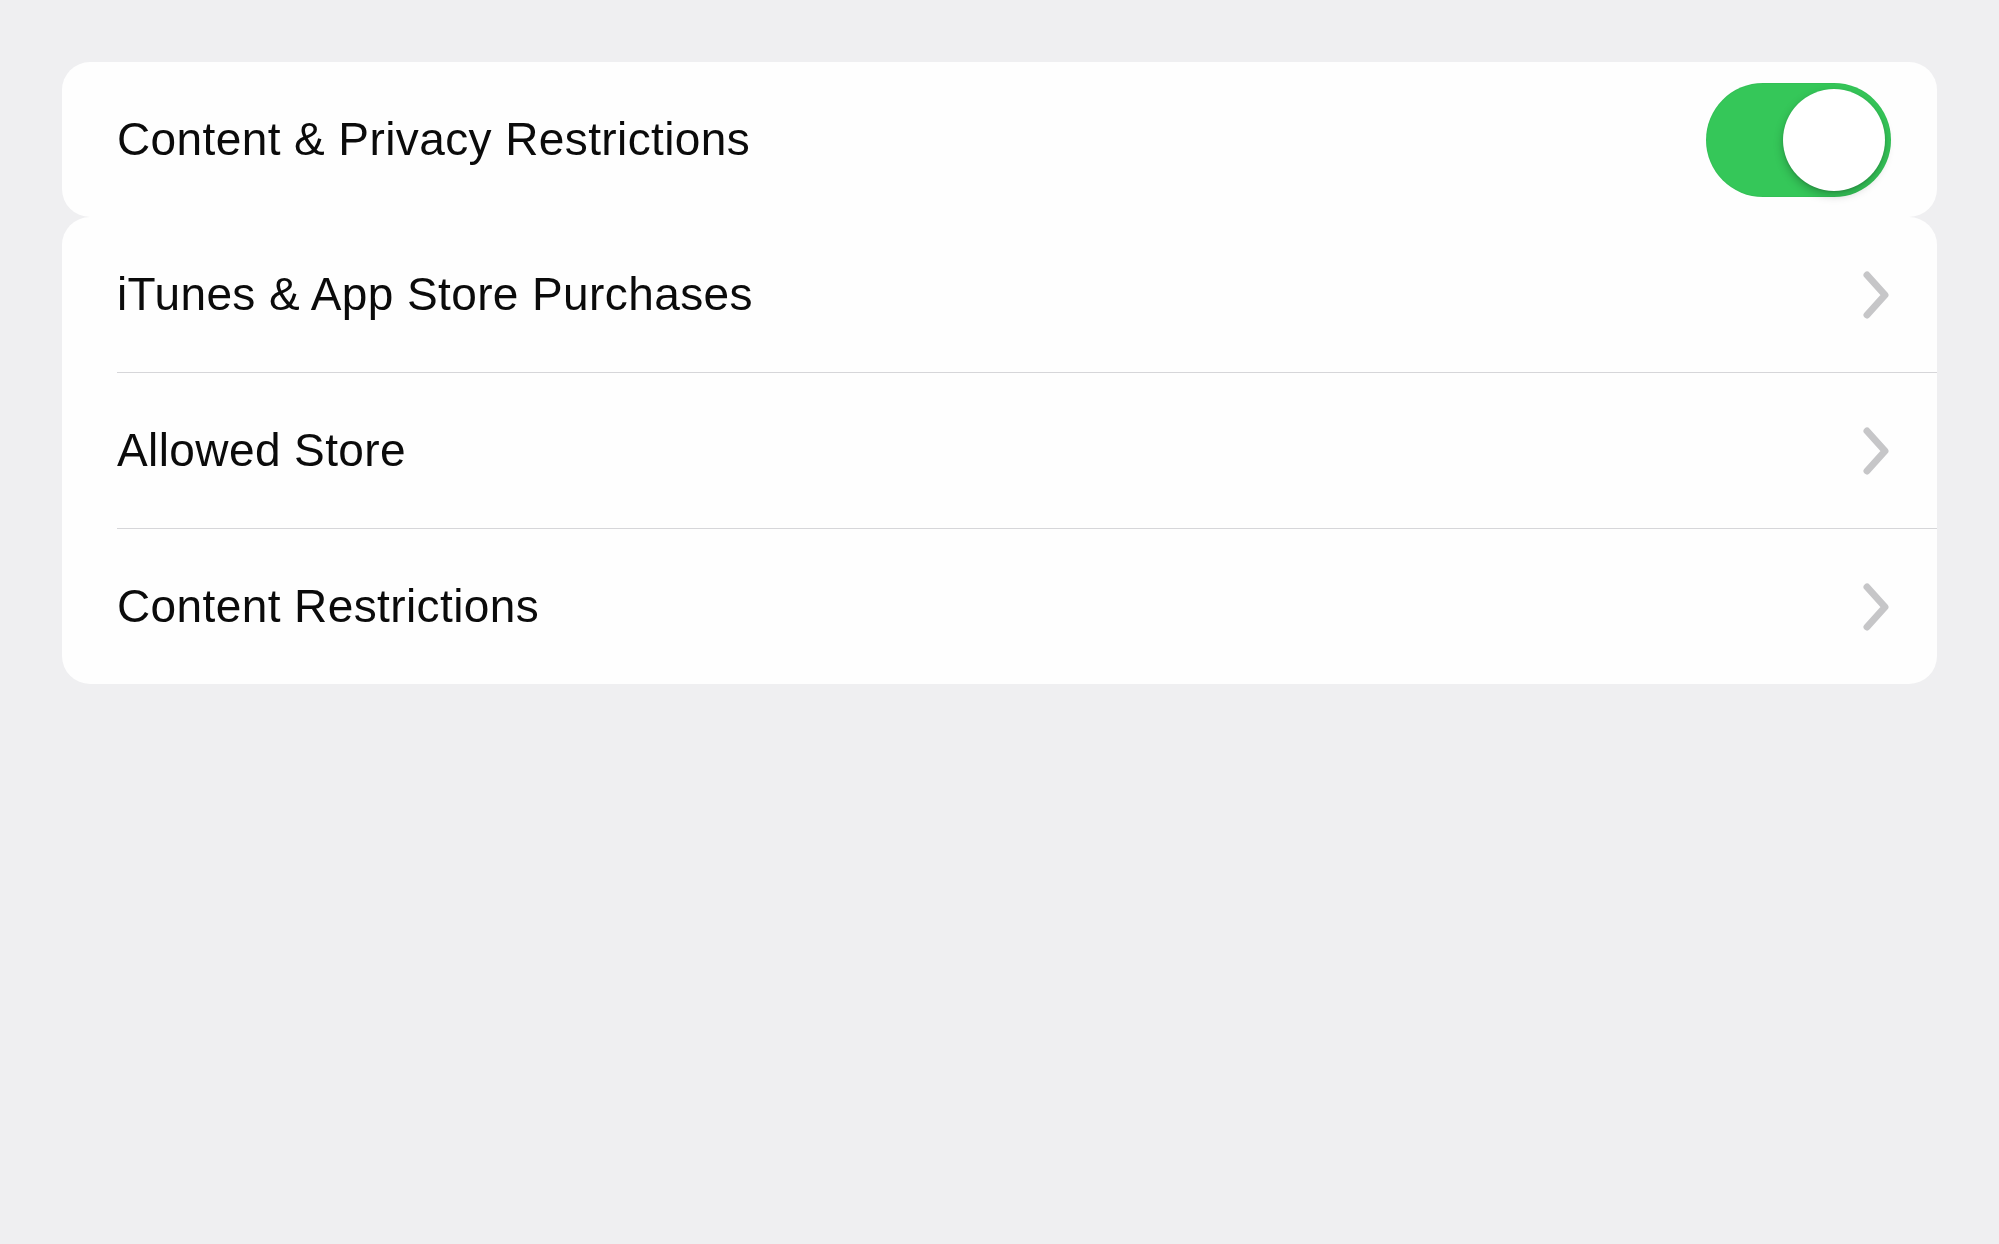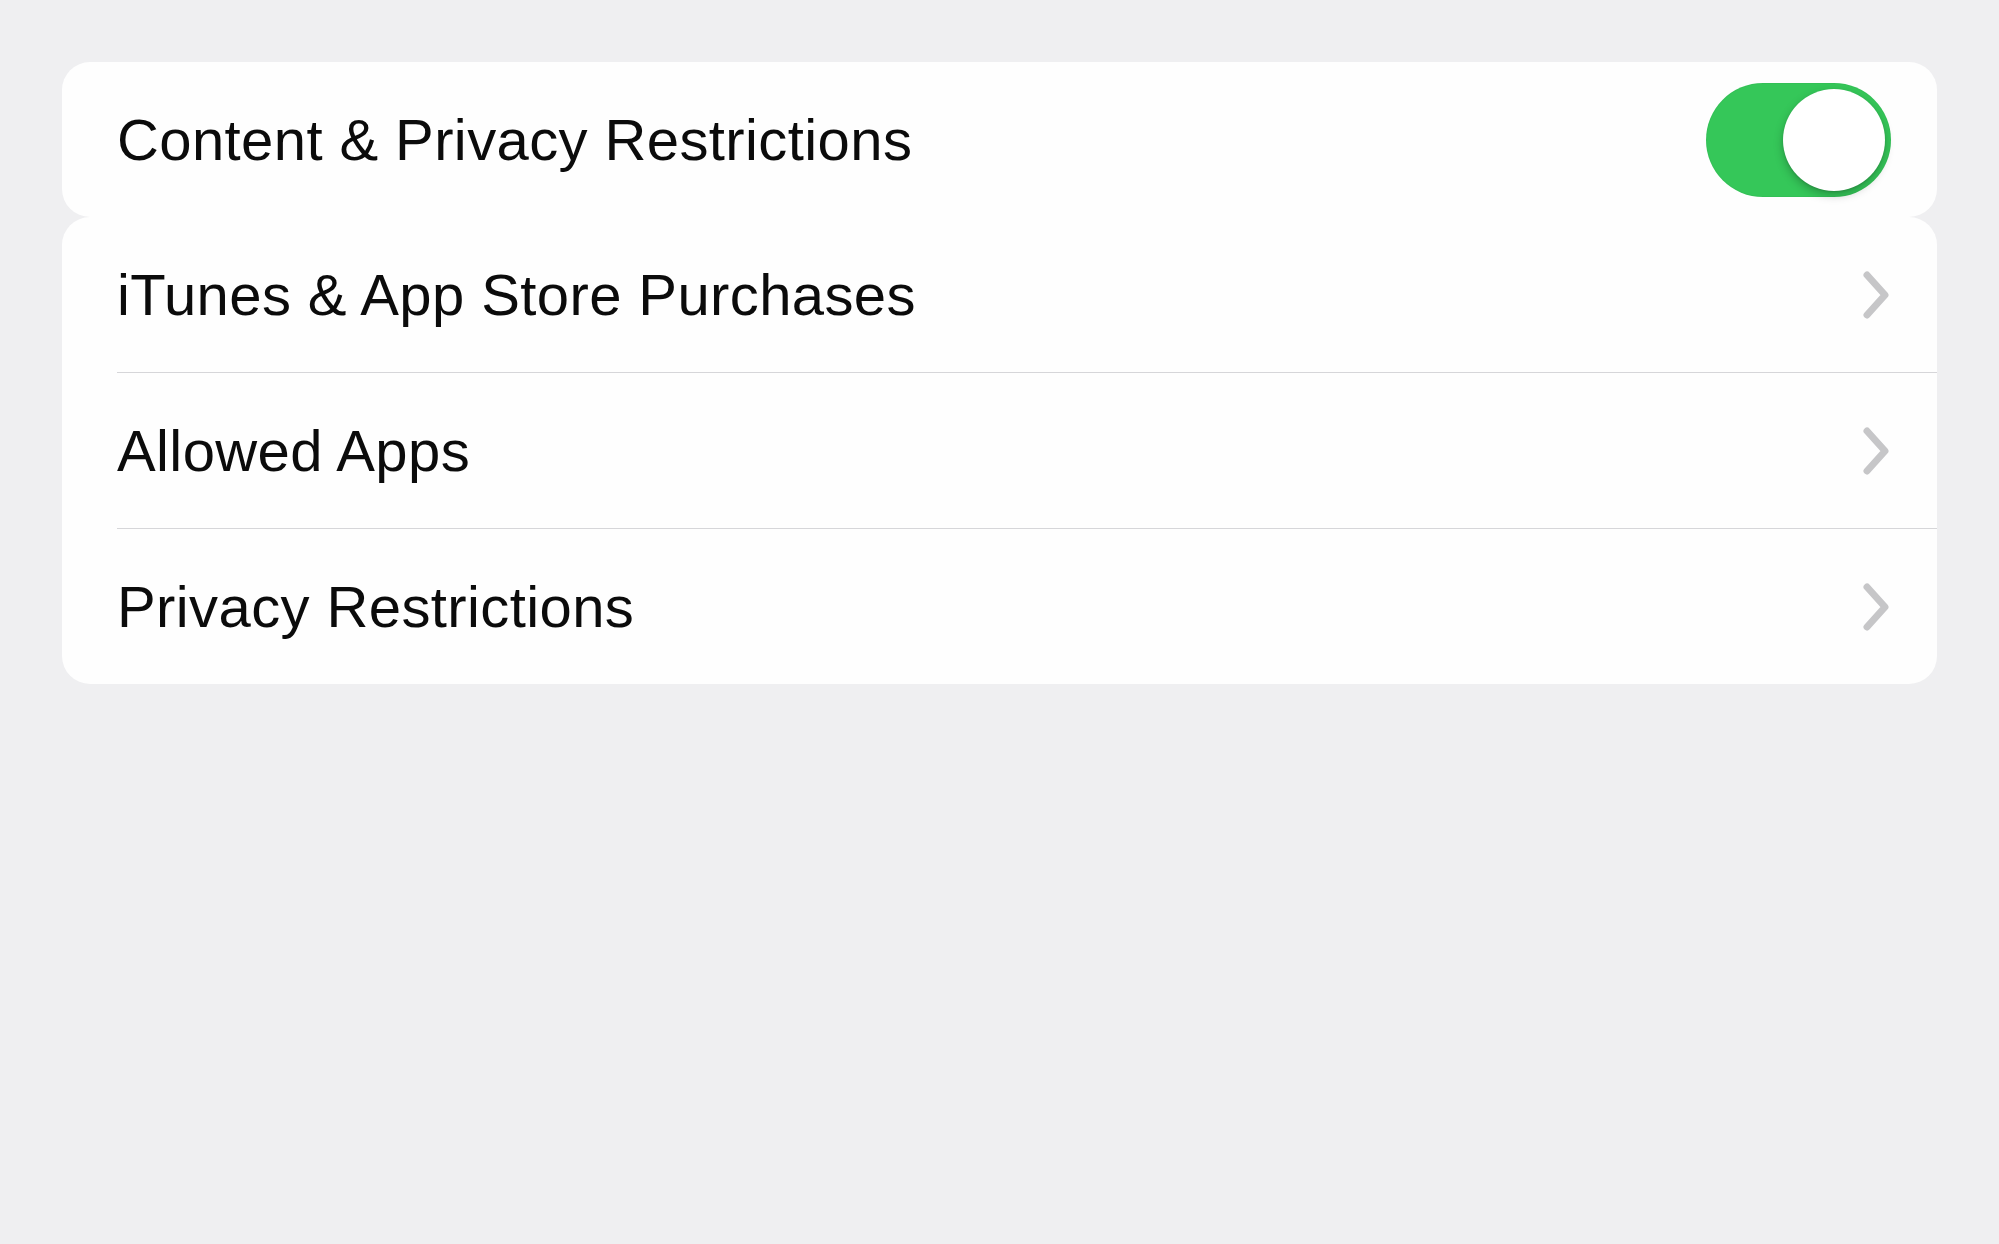--- a/index.html
+++ b/index.html
@@ -24,21 +24,21 @@
     .row {
       display: flex;
       align-items: center;
       justify-content: space-between;
       min-height: 155px;
       padding-left: 55px;
       padding-right: 46px;
     }
 
     .label {
-      font-size: 58px;
+      font-size: 46px;
       font-weight: 400;
       letter-spacing: 0.4px;
       color: #0b0b0b;
       line-height: 1.2;
     }
 
     .sep {
       height: 1px;
       background: #d6d6d9;
       margin-left: 55px;
@@ -84,29 +84,29 @@
   <div class="row">
     <span class="label">iTunes &amp; App Store Purchases</span>
     <span class="chevron">
       <svg width="28" height="48" viewBox="0 0 28 48" fill="none">
           <path d="M4 4 L22 24 L4 44" stroke="#c6c6c8" stroke-width="7" stroke-linecap="round" stroke-linejoin="round"></path>
         </svg>
     </span>
   </div>
   <div class="sep"></div>
   <div class="row">
-    <span class="label">Allowed Apps</span>
+    <span class="label">Allowed Store</span>
     <span class="chevron">
       <svg width="28" height="48" viewBox="0 0 28 48" fill="none">
           <path d="M4 4 L22 24 L4 44" stroke="#c6c6c8" stroke-width="7" stroke-linecap="round" stroke-linejoin="round"></path>
         </svg>
     </span>
   </div>
   <div class="sep"></div>
   <div class="row">
-    <span class="label">Privacy Restrictions</span>
+    <span class="label">Content Restrictions</span>
     <span class="chevron">
       <svg width="28" height="48" viewBox="0 0 28 48" fill="none">
           <path d="M4 4 L22 24 L4 44" stroke="#c6c6c8" stroke-width="7" stroke-linecap="round" stroke-linejoin="round"></path>
         </svg>
     </span>
   </div>
 </div>
 
 </body></html>

